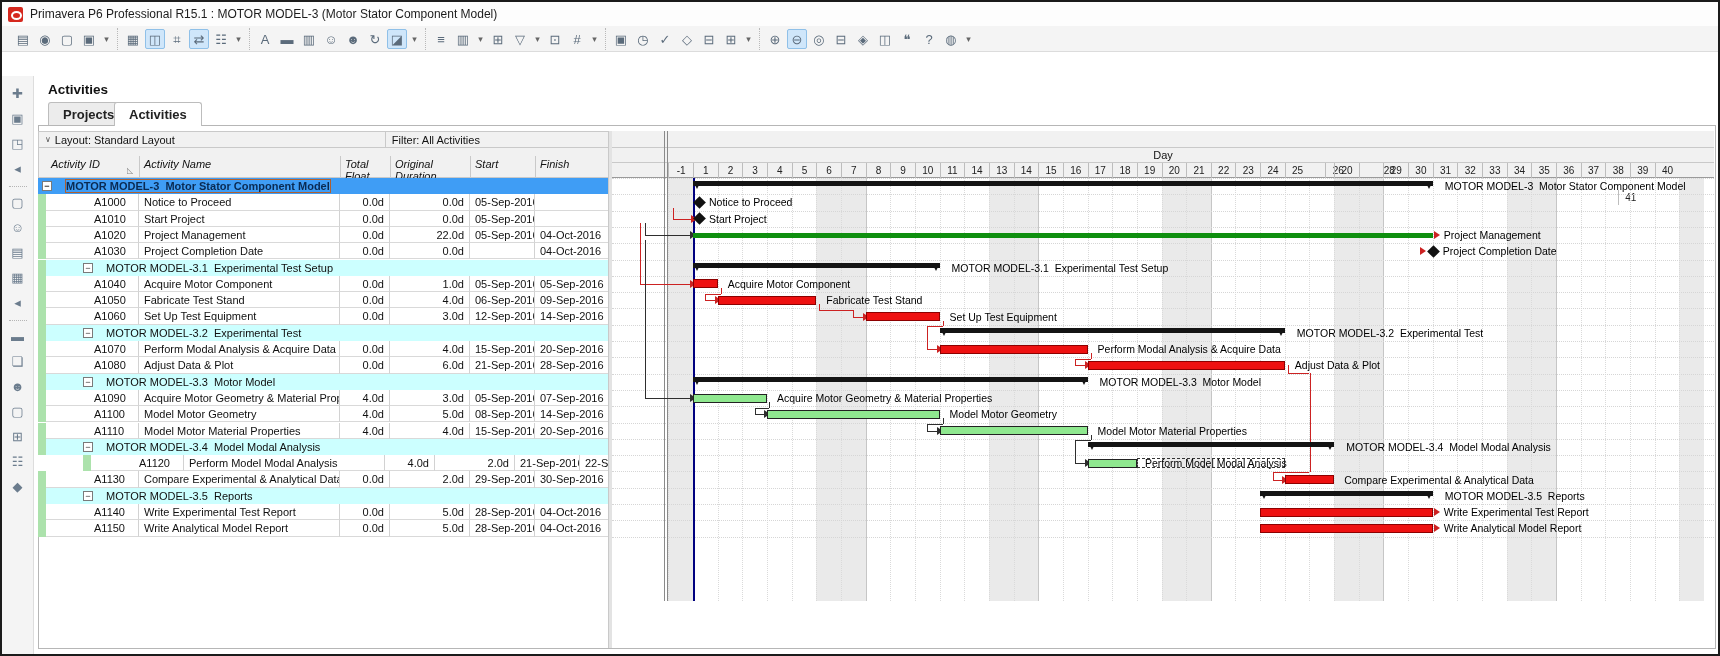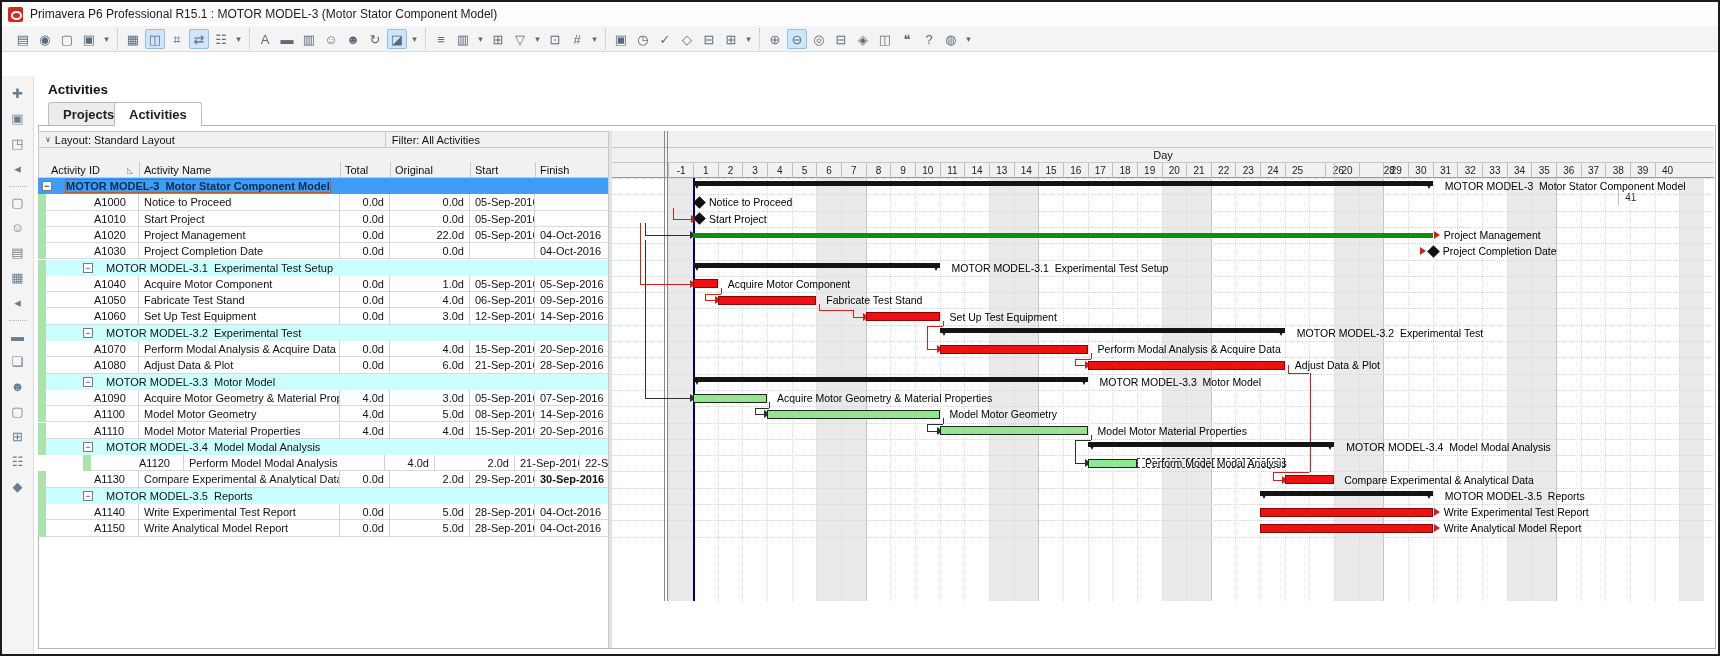--- a/index.html
+++ b/index.html
@@ -36,21 +36,21 @@
   #tab-activities{background:#fff;z-index:3;}
   #panel-border{position:absolute;left:36px;top:123px;width:1678px;height:524px;border:1px solid #b6b6b6;background:#fff;}
   
   #layoutbar{position:absolute;left:36px;top:129px;width:571px;height:17px;background:#f1f1f1;border:1px solid #c9c9c9;
              font-size:11px;display:flex;align-items:center;}
   #layoutbar .chev{font-size:8px;color:#555;padding:0 4px 0 6px;}
   #layout-label{flex:0 0 330px;}
   #filter-label{border-left:1px solid #c9c9c9;padding-left:6px;flex:1;height:100%;display:flex;align-items:center;}
   
   #thead{position:absolute;left:36px;top:146px;width:571px;height:30px;background:#f1f1f1;border:1px solid #c9c9c9;border-top:none;}
-  .hcell{position:absolute;top:14px;height:30px;border-right:1px solid #c9c9c9;font-size:11px;padding:2px 4px;color:#111;}
+  .hcell{position:absolute;top:8px;height:30px;border-right:1px solid #c9c9c9;font-size:11px;padding:2px 4px;color:#111;font-style:italic;}
   #tbody{position:absolute;left:36px;top:176px;width:571px;height:359px;background:#fff;overflow:hidden;}
   .trow{position:absolute;left:0;width:570px;height:16.3px;font-size:11px;line-height:16px;}
   .trow .band{position:absolute;left:0;top:0;width:8px;height:100%;background:#ace2ac;}
   .cell{position:absolute;top:0;height:100%;border-right:1px solid #d2d2d2;border-bottom:1px solid #d9d9d9;
         overflow:hidden;white-space:nowrap;padding:0 5px;}
   .num{text-align:right;}
   .g0row{background:#3f9df5;color:#0a2a52;font-weight:bold;}
   .g1row{background:#ccffff;color:#101010;}
   .grow-label{position:absolute;top:0;white-space:pre;}
   .colbox{position:absolute;top:3px;width:10px;height:10px;background:#fff;border:1px solid #7a7a7a;
@@ -339,21 +339,21 @@
         <div class="cell" style="left: 432px; width: 65px;">21-Sep-2016</div>
         <div class="cell" style="left: 497px; width: 73px; border-right: none;">22-Sep-2016</div>
       </div>
       <div class="trow" style="top: 293.4px;">
         <div class="band"></div>
         <div class="cell" style="left: 8px; width: 93px; padding-left: 48px;">A1130</div>
         <div class="cell" style="left: 101px; width: 201px;">Compare Experimental &amp; Analytical Data</div>
         <div class="cell num" style="left: 302px; width: 50px;">0.0d</div>
         <div class="cell num" style="left: 352px; width: 80px;">2.0d</div>
         <div class="cell" style="left: 432px; width: 65px;">29-Sep-2016</div>
-        <div class="cell" style="left: 497px; width: 73px; border-right: none; font-weight: bold;">30-Sep-2016</div>
+        <div class="cell" style="left: 497px; width: 73px; border-right: none;">30-Sep-2016</div>
       </div>
       <div class="trow g1row" style="top: 309.7px;">
         <div class="band"></div>
         <div class="colbox" style="left: 45px;">−</div>
         <div class="grow-label" style="left: 68px;">MOTOR MODEL-3.5  Reports</div>
       </div>
       <div class="trow" style="top: 326px;">
         <div class="band"></div>
         <div class="cell" style="left: 8px; width: 93px; padding-left: 48px;">A1140</div>
         <div class="cell" style="left: 101px; width: 201px;">Write Experimental Test Report</div>

